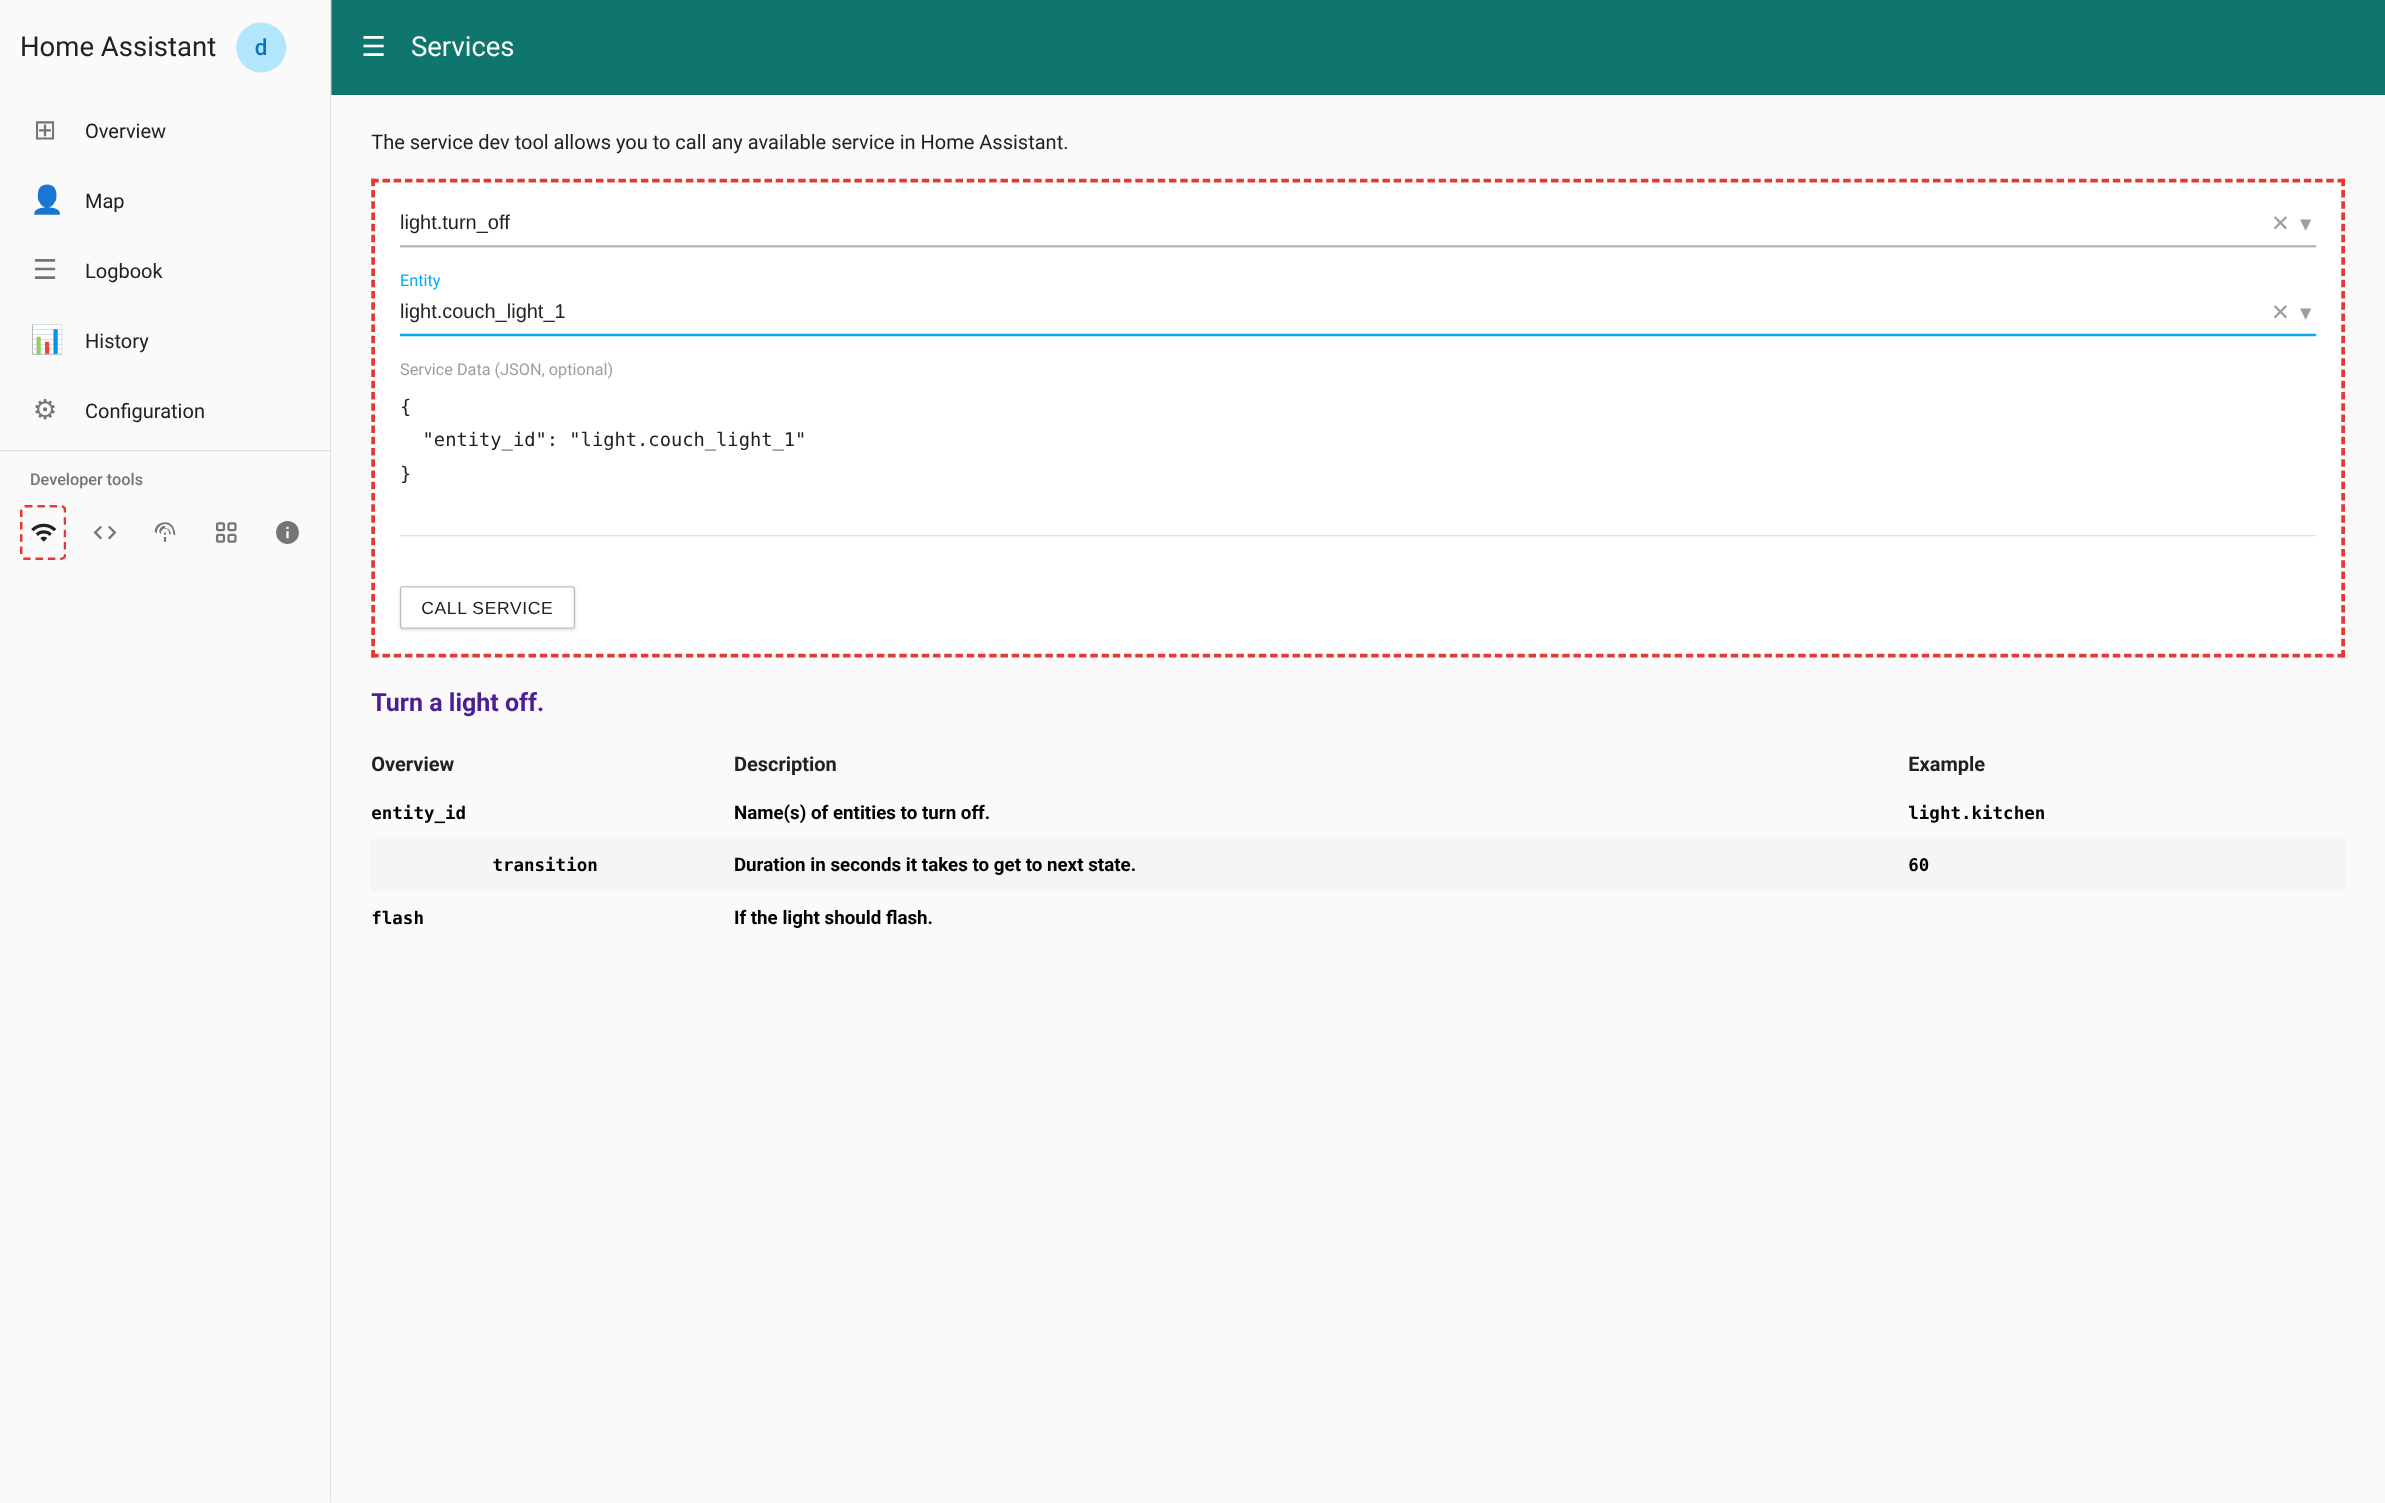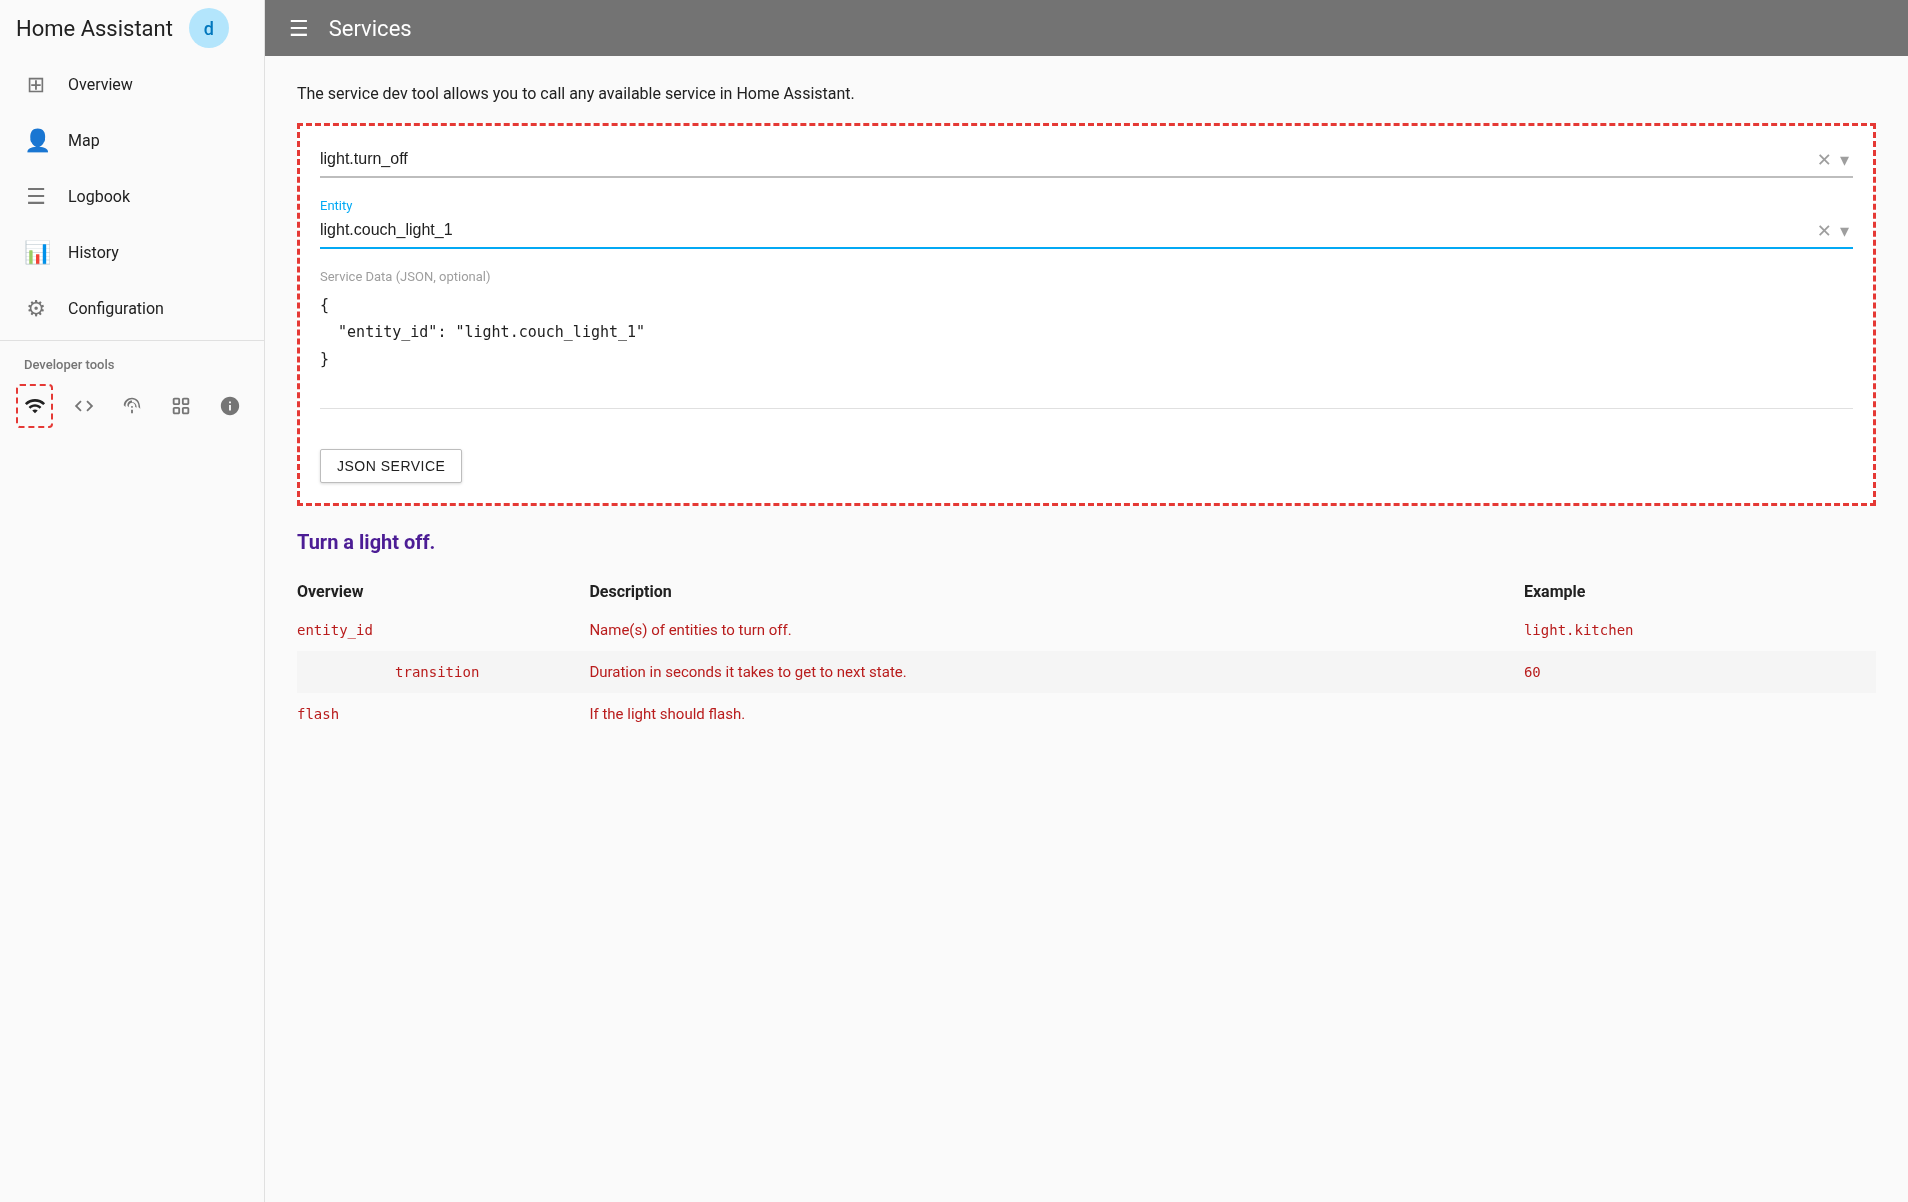--- a/index.html
+++ b/index.html
@@ -2,22 +2,22 @@
 <html><head>
   <meta charset="utf-8">
   <style>
     * { box-sizing: border-box; margin: 0; padding: 0; }
     body { font-family: Roboto, Arial, sans-serif; background: #f5f5f5; display: flex; flex-direction: column; height: 100vh; overflow: hidden; }
 
     
     .top-header {
       display: flex;
       align-items: center;
-      height: 56px;
-      background: #737373;
+      height: 76px;
+      background: #0f766e;
       flex-shrink: 0;
     }
     .sidebar-header {
       width: 265px;
       background: #fafafa;
       height: 100%;
       display: flex;
       align-items: center;
       padding: 0 16px;
       border-right: 1px solid #e0e0e0;
@@ -241,22 +241,23 @@
       text-align: left;
       font-size: 16px;
       font-weight: 700;
       color: #212121;
       padding: 8px 16px 8px 0;
       border-bottom: none;
     }
     .params-table td {
       padding: 12px 16px 12px 0;
       font-size: 15px;
-      color: #b91c1c;
+      color: #000000;
       vertical-align: top;
+      font-weight: bold;
     }
     .params-table tr:nth-child(even) td {
       background: #f5f5f5;
     }
     .params-table tr:nth-child(even) td:first-child {
       padding-left: 4px;
     }
     .param-name {
       font-family: monospace;
       font-size: 14px;
@@ -360,21 +361,21 @@
 
       
       <div class="field-group">
         <div class="service-data-label">Service Data (JSON, optional)</div>
         <textarea class="service-data-textarea" rows="4" style="">{
   "entity_id": "light.couch_light_1"
 }</textarea>
       </div>
 
       
-      <button class="call-service-btn">JSON SERVICE</button>
+      <button class="call-service-btn">CALL SERVICE</button>
     </div>
 
     <div class="service-description">
       <div class="service-desc-title">Turn a light off.</div>
       <table class="params-table">
         <thead>
           <tr>
             <th>Overview</th>
             <th>Description</th>
             <th>Example</th>

